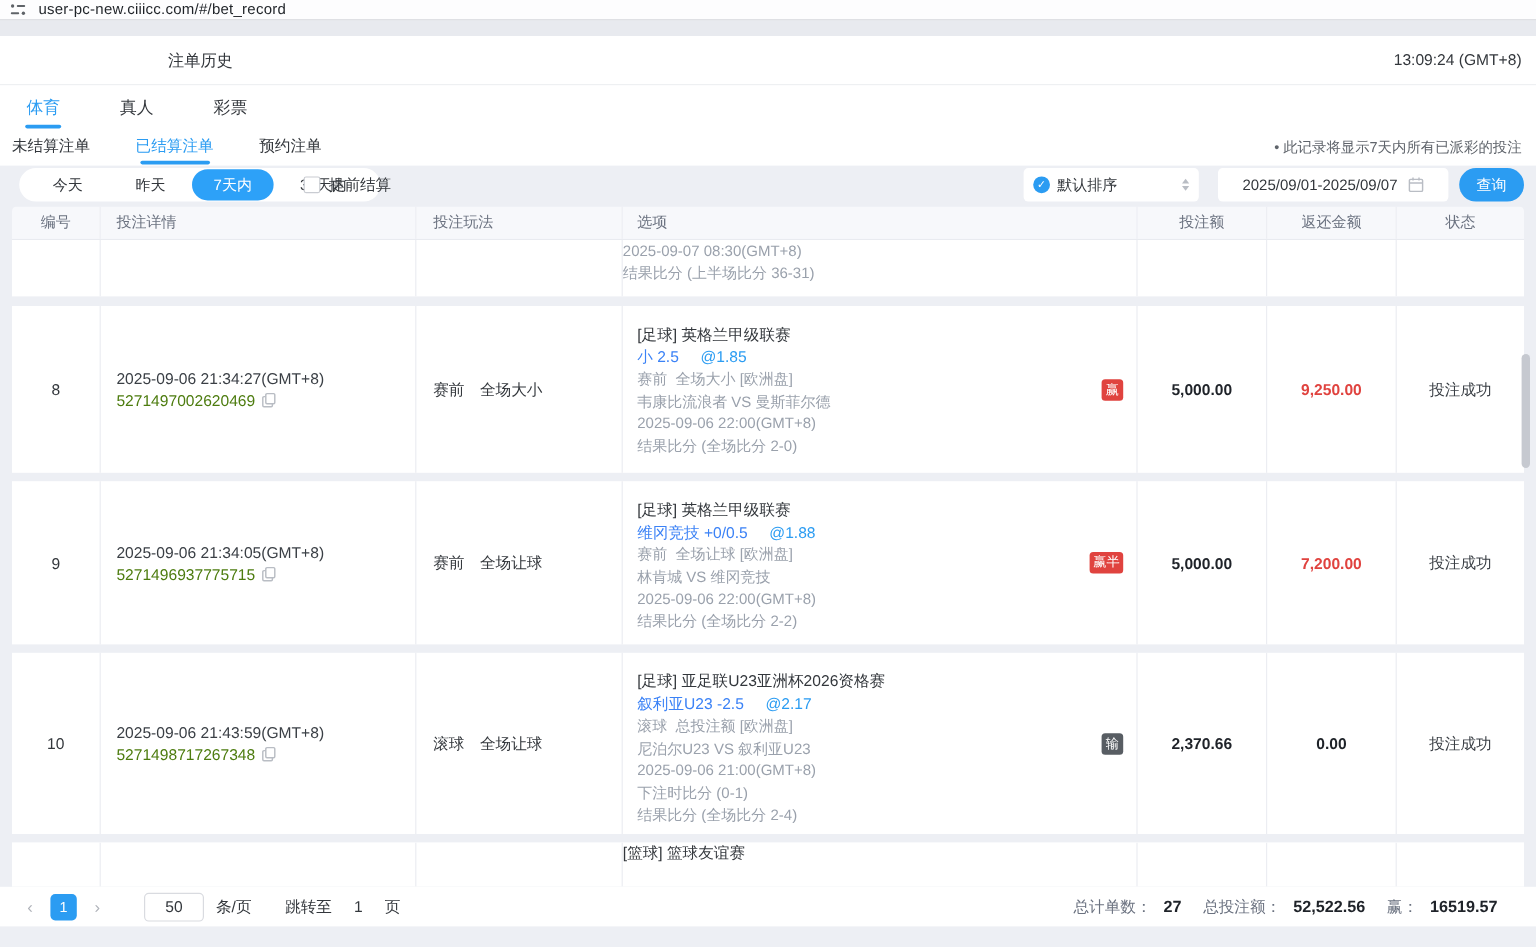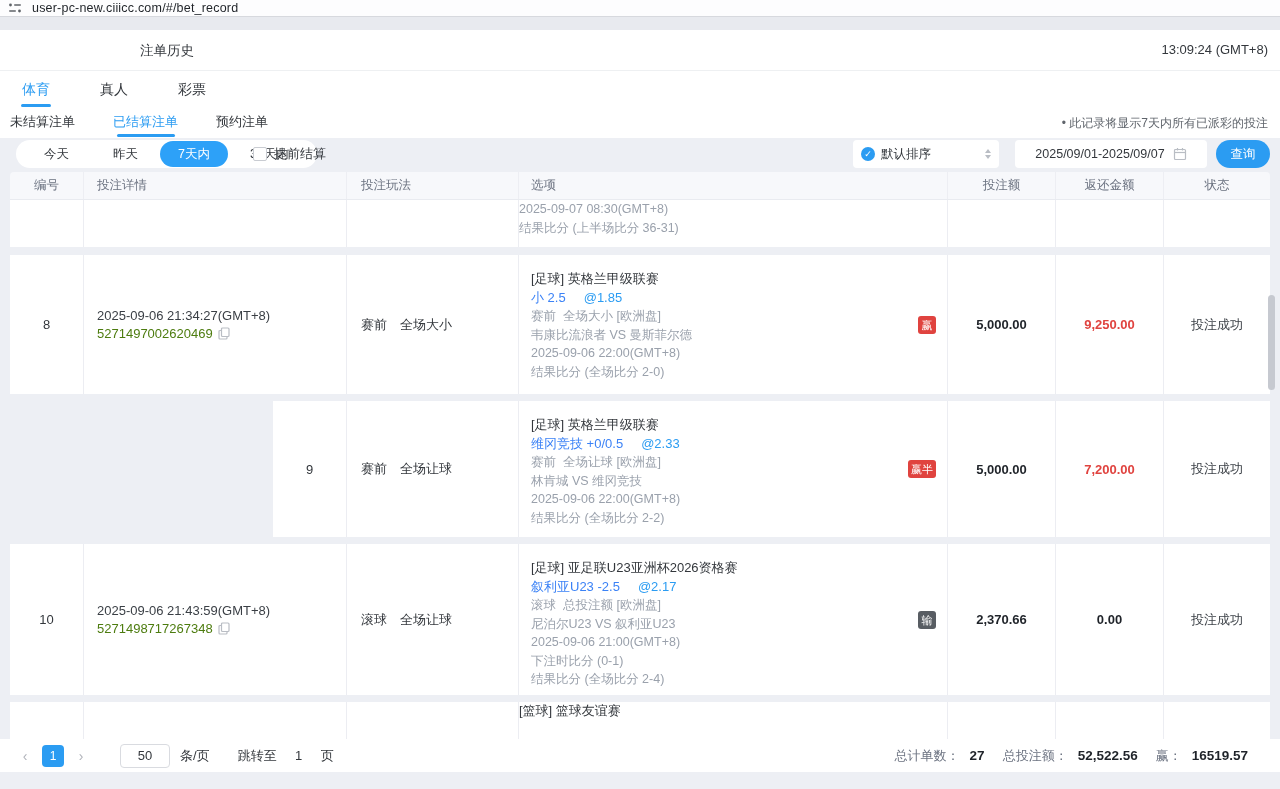--- a/index.html
+++ b/index.html
@@ -45,21 +45,21 @@
   .caret-stack { display:flex; flex-direction:column; gap:2px; align-items:center; }
   .caret-up { width:0; height:0; border-left:3.5px solid transparent; border-right:3.5px solid transparent; border-bottom:4px solid #b9bdc4; }
   .caret-dn { width:0; height:0; border-left:3.5px solid transparent; border-right:3.5px solid transparent; border-top:4px solid #b9bdc4; }
 
   .date-box { position:absolute; left:1015px; top:0; width:192px; height:28px; background:#fff; border-radius:4px; display:flex; align-items:center; justify-content:center; gap:8px; cursor:pointer; }
   .date-text { font-size:12.5px; color:#33373c; }
 
   .query-btn { position:absolute; left:1216px; top:0; width:54px; height:28px; background:#2b9cf2; color:#fff; font-size:12.5px; border:none; border-radius:14px; cursor:pointer; }
 
   
-  .card { position:absolute; left:10px; top:172px; width:1260px; height:567px; display:flex; flex-direction:column; overflow:hidden;align-items:flex-end; }
+  .card { position:absolute; left:10px; top:172px; width:1260px; height:567px; display:flex; flex-direction:column; overflow:hidden; }
   .thead { display:flex; height:28px; background:#f7f8fb; border-radius:4px 4px 0 0; border-bottom:1px solid #e9ebf0; flex:none; }
   .th { font-size:12.5px; color:#6b7280; display:flex; align-items:center; border-right:1px solid #edeef3; }
   .th:last-child { border-right:none; }
   .row { display:flex; background:#ffffff; flex:none; }
   .gap { height:7px; flex:none; }
   .gap8 { height:8px; flex:none; }
   .cell { border-right:1px solid #ecedf2; }
   .cell:last-child { border-right:none; }
 
   .c-id { width:74px; } .c-detail { width:263px; } .c-play { width:172px; }
@@ -236,29 +236,41 @@
     </div>
     <div class="cell c-stake cell-num">5,000.00</div>
     <div class="cell c-ret cell-num red">9,250.00</div>
     <div class="cell c-status cell-status">投注成功</div>
   </div>
 
   <div class="gap"></div>
 
   <div class="row" style="height:136px;">
     <div class="cell c-id cell-id">9</div>
+    <div class="cell c-detail cell-detail">
+      <div class="detail-time">2025-09-06 21:34:05(GMT+8)</div>
+      <div class="ticket-line">
+        <span>5271496937775715</span>
+        <span class="copy-icon">
+          <svg width="12" height="13" viewBox="0 0 12 13" fill="none" stroke="#b9bdc4" stroke-width="1.2">
+            <rect x="3.5" y="1" width="7.5" height="8.5" rx="1"></rect>
+            <path d="M3.5 3.5 H2 a1 1 0 0 0 -1 1 V11 a1 1 0 0 0 1 1 H8 a1 1 0 0 0 1-1 V9.5"></path>
+          </svg>
+        </span>
+      </div>
+    </div>
     <div class="cell c-play cell-play">
       <span>赛前</span>
       <span>全场让球</span>
     </div>
     <div class="cell c-opt cell-opt">
       <div class="opt-line opt-league">[足球] 英格兰甲级联赛</div>
       <div class="opt-line opt-pick-line">
         <span class="opt-pick">维冈竞技 +0/0.5</span>
-        <span class="opt-odds">@2.33</span>
+        <span class="opt-odds">@1.88</span>
       </div>
       <div class="opt-line">赛前  全场让球 [欧洲盘]</div>
       <div class="opt-line">林肯城 VS 维冈竞技</div>
       <div class="opt-line">2025-09-06 22:00(GMT+8)</div>
       <div class="opt-line">结果比分 (全场比分 2-2)</div>
       <span class="badge win">赢半</span>
     </div>
     <div class="cell c-stake cell-num">5,000.00</div>
     <div class="cell c-ret cell-num red">7,200.00</div>
     <div class="cell c-status cell-status">投注成功</div>

